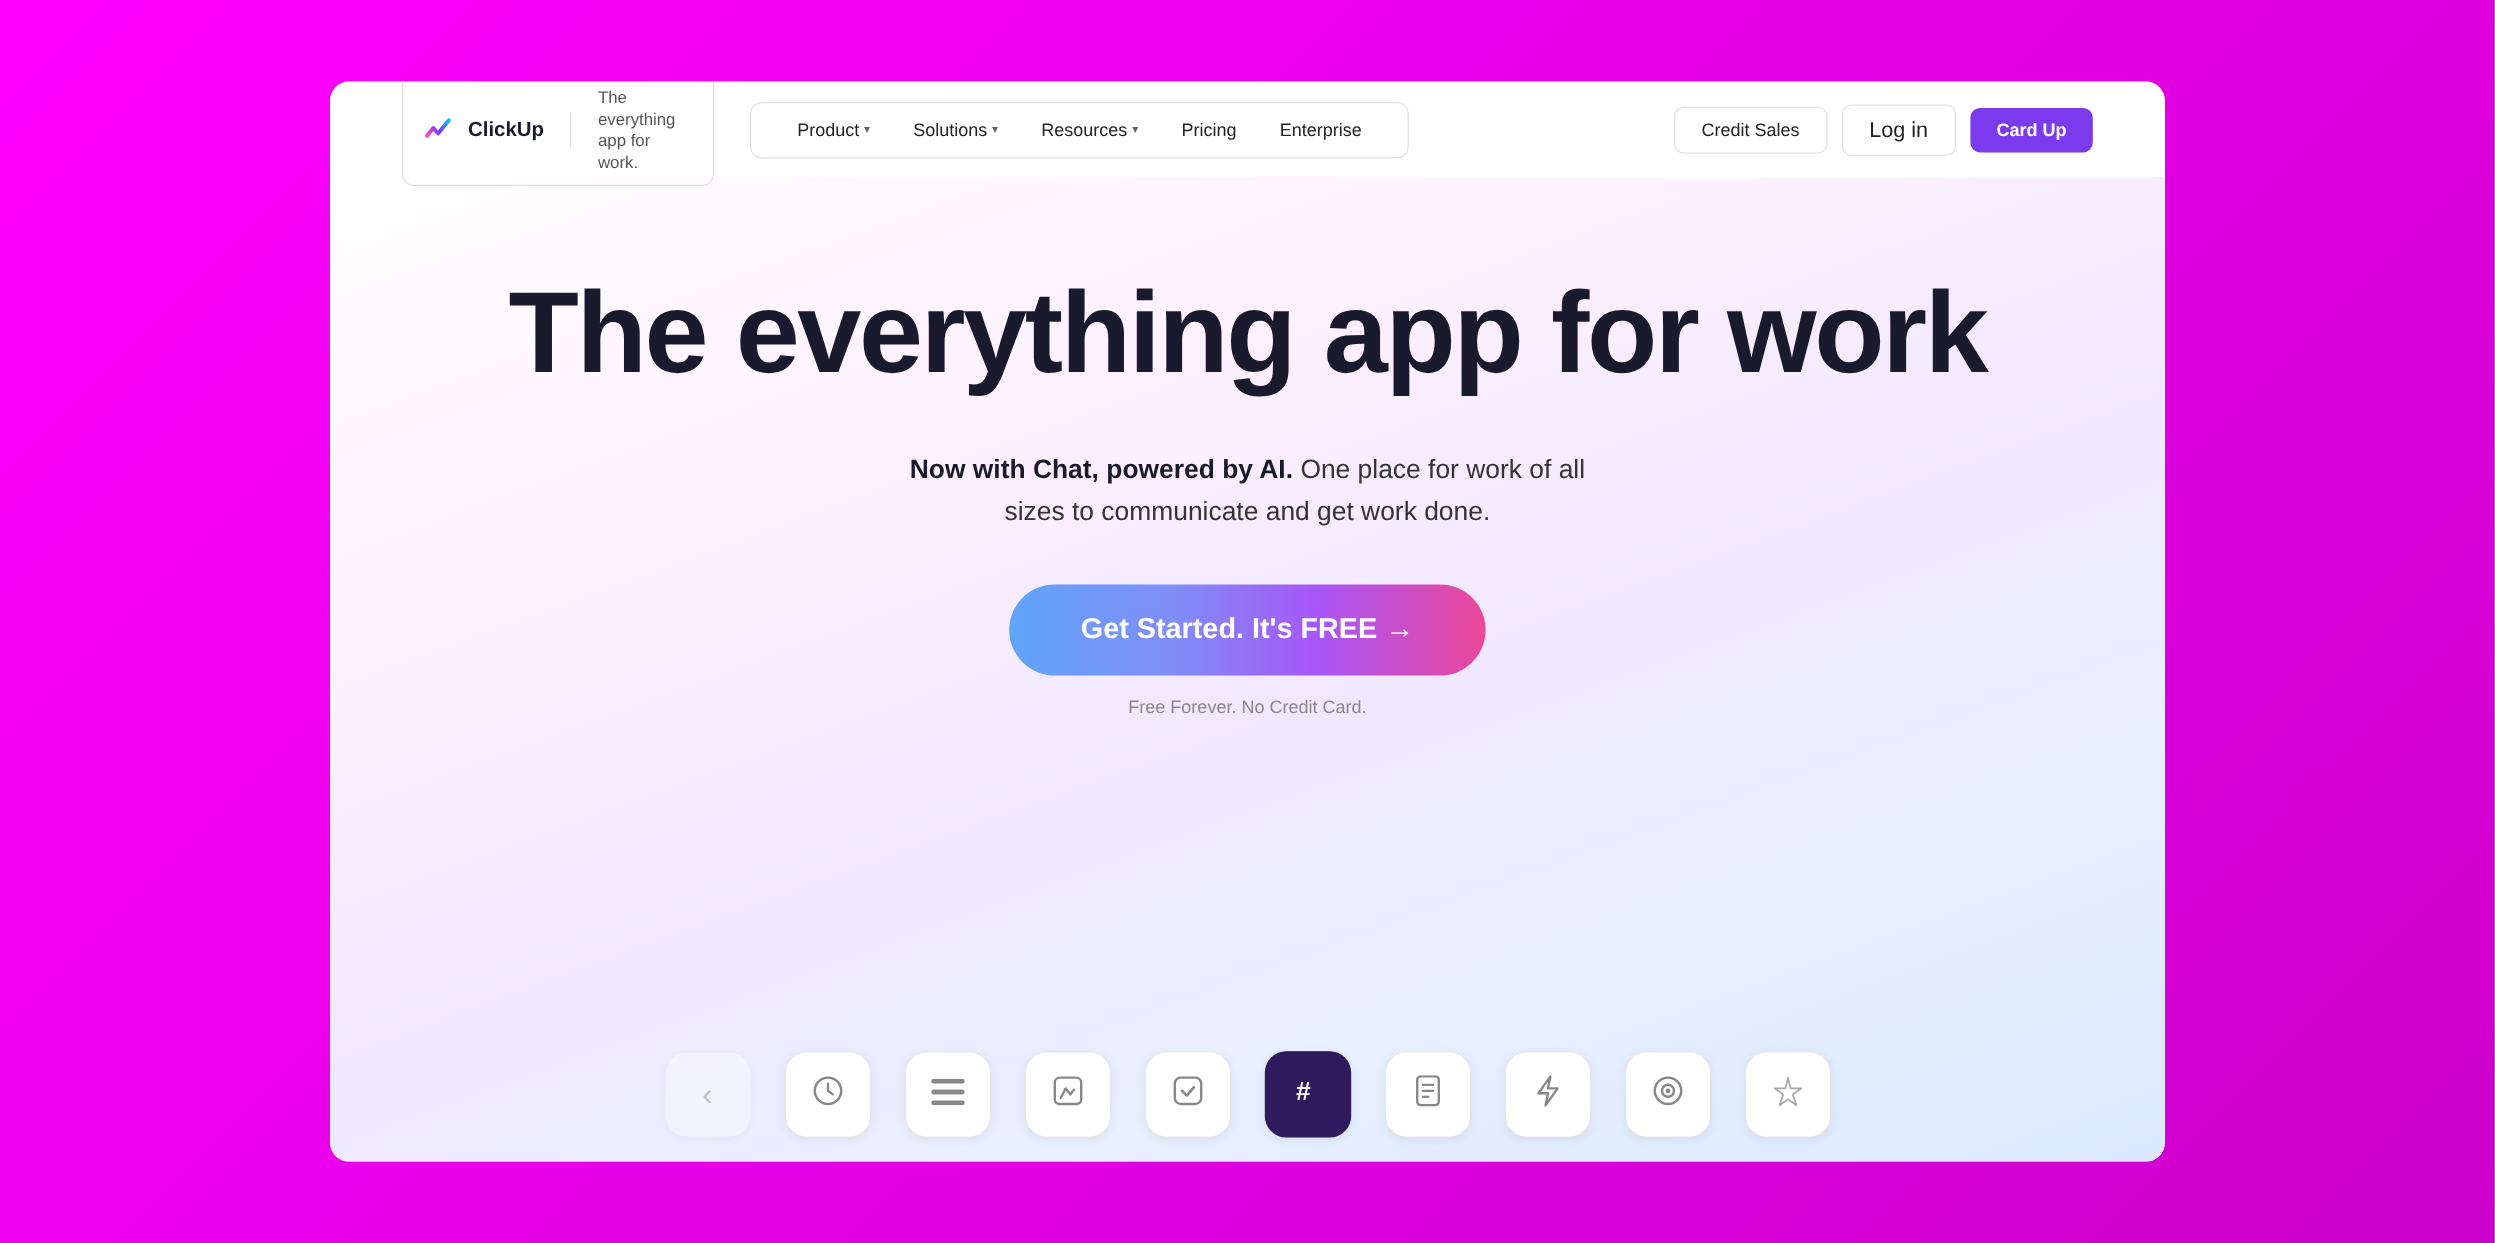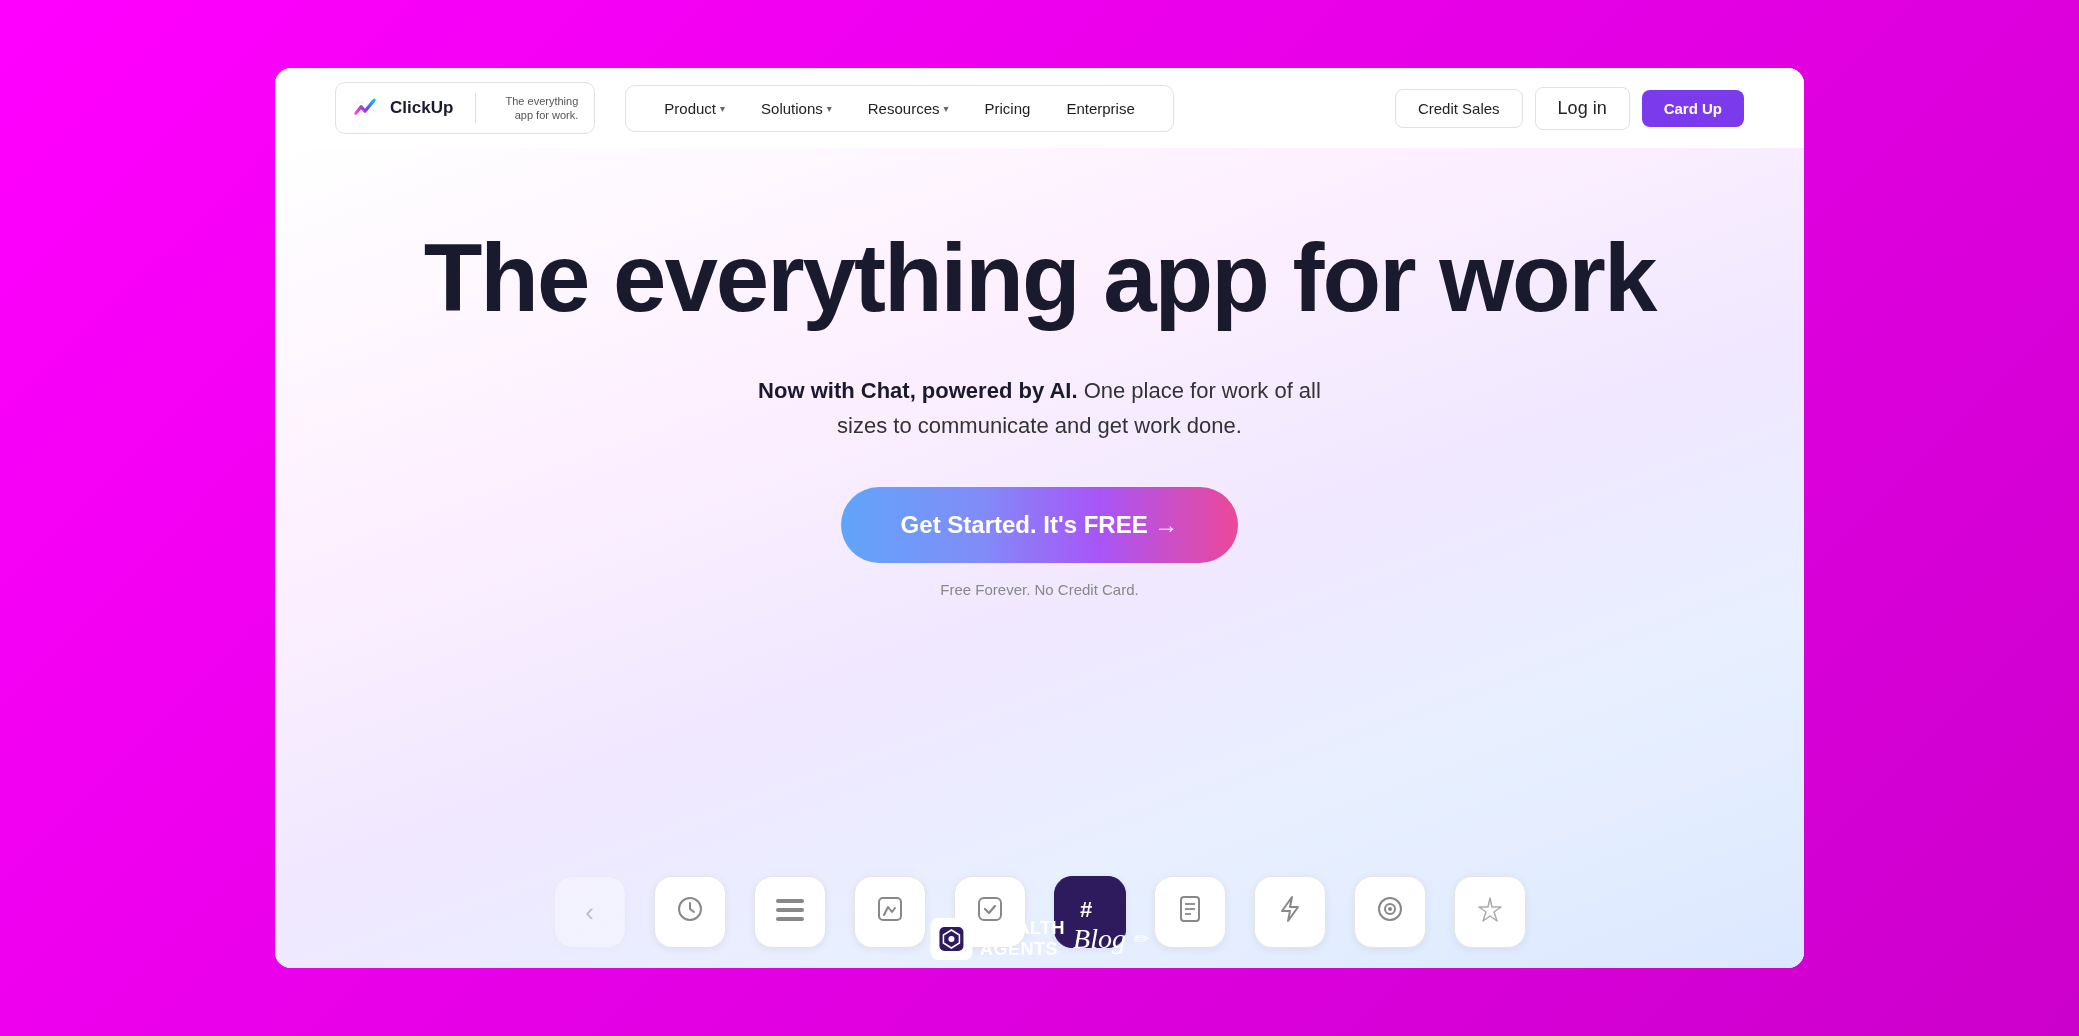--- a/index.html
+++ b/index.html
@@ -76,25 +76,24 @@
       font-weight: 700;
       color: #1a1a2e;
     }
     .logo-divider {
       width: 1px;
       height: 30px;
       background: #e0e0e0;
       margin: 0 12px;
     }
     .logo-tagline {
-      font-size: 11px;
+      font-size: 14px;
       color: #555;
       line-height: 1.3;
       max-width: 80px;
-      text-align: right;
     }
     .nav-links {
       display: flex;
       align-items: center;
       gap: 4px;
       background: white;
       border: 1.5px solid #e0e0e0;
       border-radius: 10px;
       padding: 6px 22px;
     }
@@ -422,25 +421,13 @@
       <div class="icon-btn">
         <span>
           <svg width="26" height="26" viewBox="0 0 26 26" fill="none">
             <path d="M13 2l2 9h9l-7 5 3 9-7-5-7 5 3-9-7-5h9z" stroke="#aaa" stroke-width="1.5" stroke-linejoin="round"></path>
           </svg>
         </span>
       </div>
     </div>
   </section>
 
-  <div class="footer-watermark">
-    <div class="footer-logo-box">
-      <svg width="28" height="28" viewBox="0 0 28 28" fill="none">
-        <rect x="2" y="2" width="24" height="24" rx="5" fill="#2d1b5e"></rect>
-        <polygon points="14,5 22,10 22,18 14,23 6,18 6,10" stroke="white" stroke-width="1.5" fill="none"></polygon>
-        <circle cx="14" cy="14" r="3" fill="white"></circle>
-      </svg>
-    </div>
-    <span class="footer-text">STEALTH<br>AGENTS</span>
-    <span class="footer-blog">Blog</span>
-    <span class="footer-pen">✏</span>
-  </div>
 </div>
 
 </body></html>

